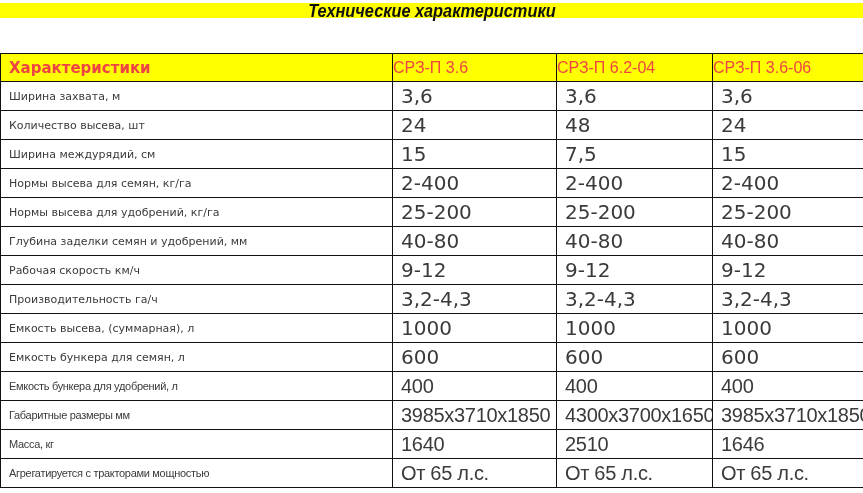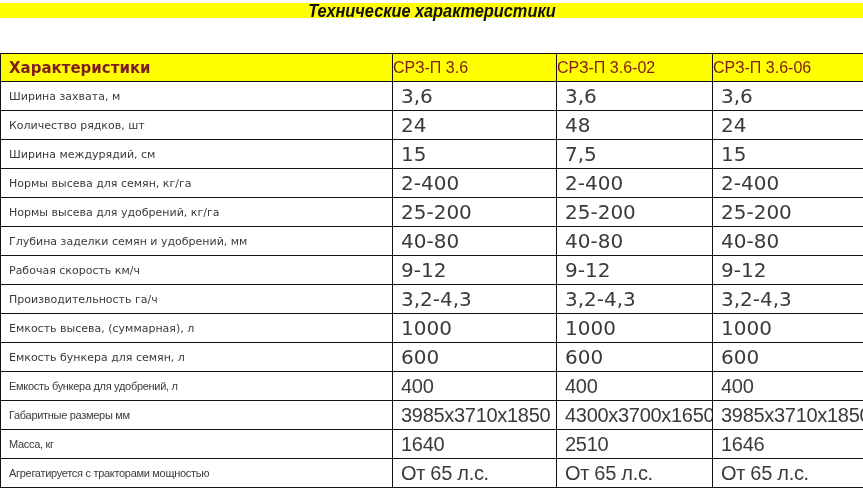--- a/index.html
+++ b/index.html
@@ -21,21 +21,21 @@
       width: 866px;
     }
     table.spec td, table.spec th {
       border: 1.5px solid #111;
       height: 28px; padding: 0 0 0 8px;
       font-size: 20px; font-weight: normal;
       white-space: nowrap; overflow: hidden;
       text-align: left; vertical-align: middle;
     }
     table.spec tr.head th {
-      background: #ffff00; color: #7f1d1d; height: 27px;
+      background: #ffff00; color: #ef4444; height: 27px;
     }
     table.spec tr.head th.label-col { font-weight: bold; font-size: 15px; }
     table.spec tr.head th.model { text-align: left; padding: 0; font-family: "Liberation Sans", sans-serif; font-size: 16px; }
     table.spec td.label { font-size: 11px; }
     td.bold { font-weight: bold; }
     .narrow { font-family: "Liberation Sans", sans-serif; font-size: 16px; letter-spacing: -0.3px; }
     col.c0 { width: 392px; }
     col.c1 { width: 164px; }
     col.c2 { width: 156px; }
     col.c3 { width: 154px; }
@@ -51,32 +51,32 @@
   <colgroup>
     <col class="c0">
       <col class="c1">
       <col class="c2">
       <col class="c3">
   </colgroup>
   <tbody>
     <tr class="head">
       <th class="label-col">Характеристики</th>
       <th class="model">СРЗ-П 3.6</th>
-      <th class="model">СРЗ-П 3.6-02</th>
+      <th class="model">СРЗ-П 6.2-04</th>
       <th class="model">СРЗ-П 3.6-06</th>
     </tr>
 
     <tr>
       <td class="label">Ширина захвата, м</td>
       <td>3,6</td>
       <td class="bold">3,6</td>
       <td>3,6</td>
     </tr>
     <tr>
-      <td class="label">Количество рядков, шт</td>
+      <td class="label">Количество высева, шт</td>
       <td>24</td>
       <td>48</td>
       <td>24</td>
     </tr>
     <tr>
       <td class="label">Ширина междурядий, см</td>
       <td>15</td>
       <td>7,5</td>
       <td>15</td>
     </tr>

